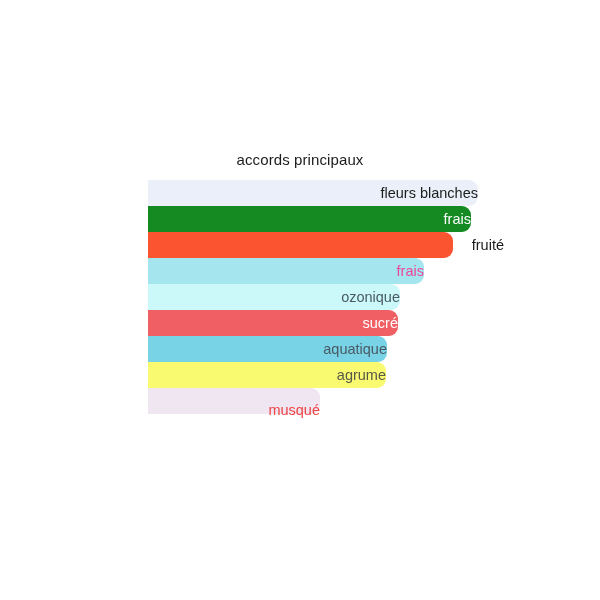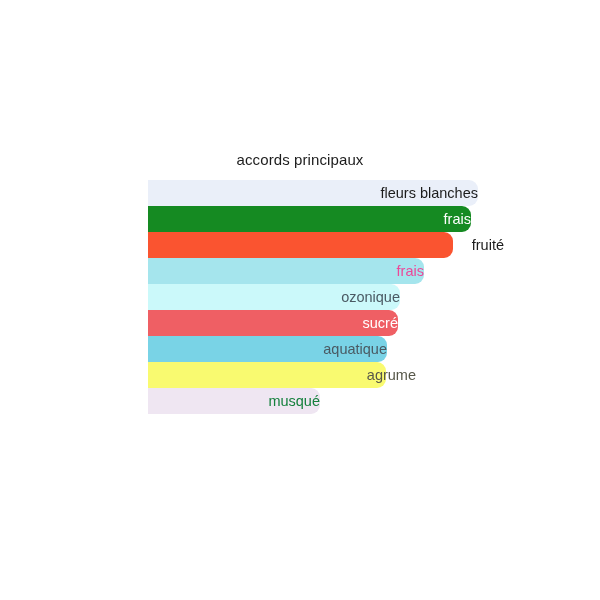--- a/index.html
+++ b/index.html
@@ -100,21 +100,21 @@
       <div class="accord-row">
         <div class="accord-bar" style="width: 250px; background: rgb(239, 95, 100);"></div>
         <div class="accord-label" style="width: 250px; color: rgb(255, 255, 255);">sucré</div>
       </div>
       <div class="accord-row">
         <div class="accord-bar" style="width: 239px; background: rgb(121, 211, 230);"></div>
         <div class="accord-label" style="width: 239px; color: rgb(74, 90, 99); border-radius: 8px;">aquatique</div>
       </div>
       <div class="accord-row">
         <div class="accord-bar" style="width: 238px; background: rgb(249, 250, 112);"></div>
-        <div class="accord-label" style="width: 238px; color: rgb(87, 88, 74); padding-left: 30px;">agrume</div>
+        <div class="accord-label" style="width: 238px; color: rgb(87, 88, 74);">agrume</div>
       </div>
       <div class="accord-row">
         <div class="accord-bar" style="width: 172px; background: rgb(239, 230, 242);"></div>
-        <div class="accord-label" style="width: 172px; color: #15803d;">musqué</div>
+        <div class="accord-label" style="width: 172px; color: #ef4444; margin-top: 9px;">musqué</div>
       </div>
     </div>
 
 </div>
 
 </body></html>

